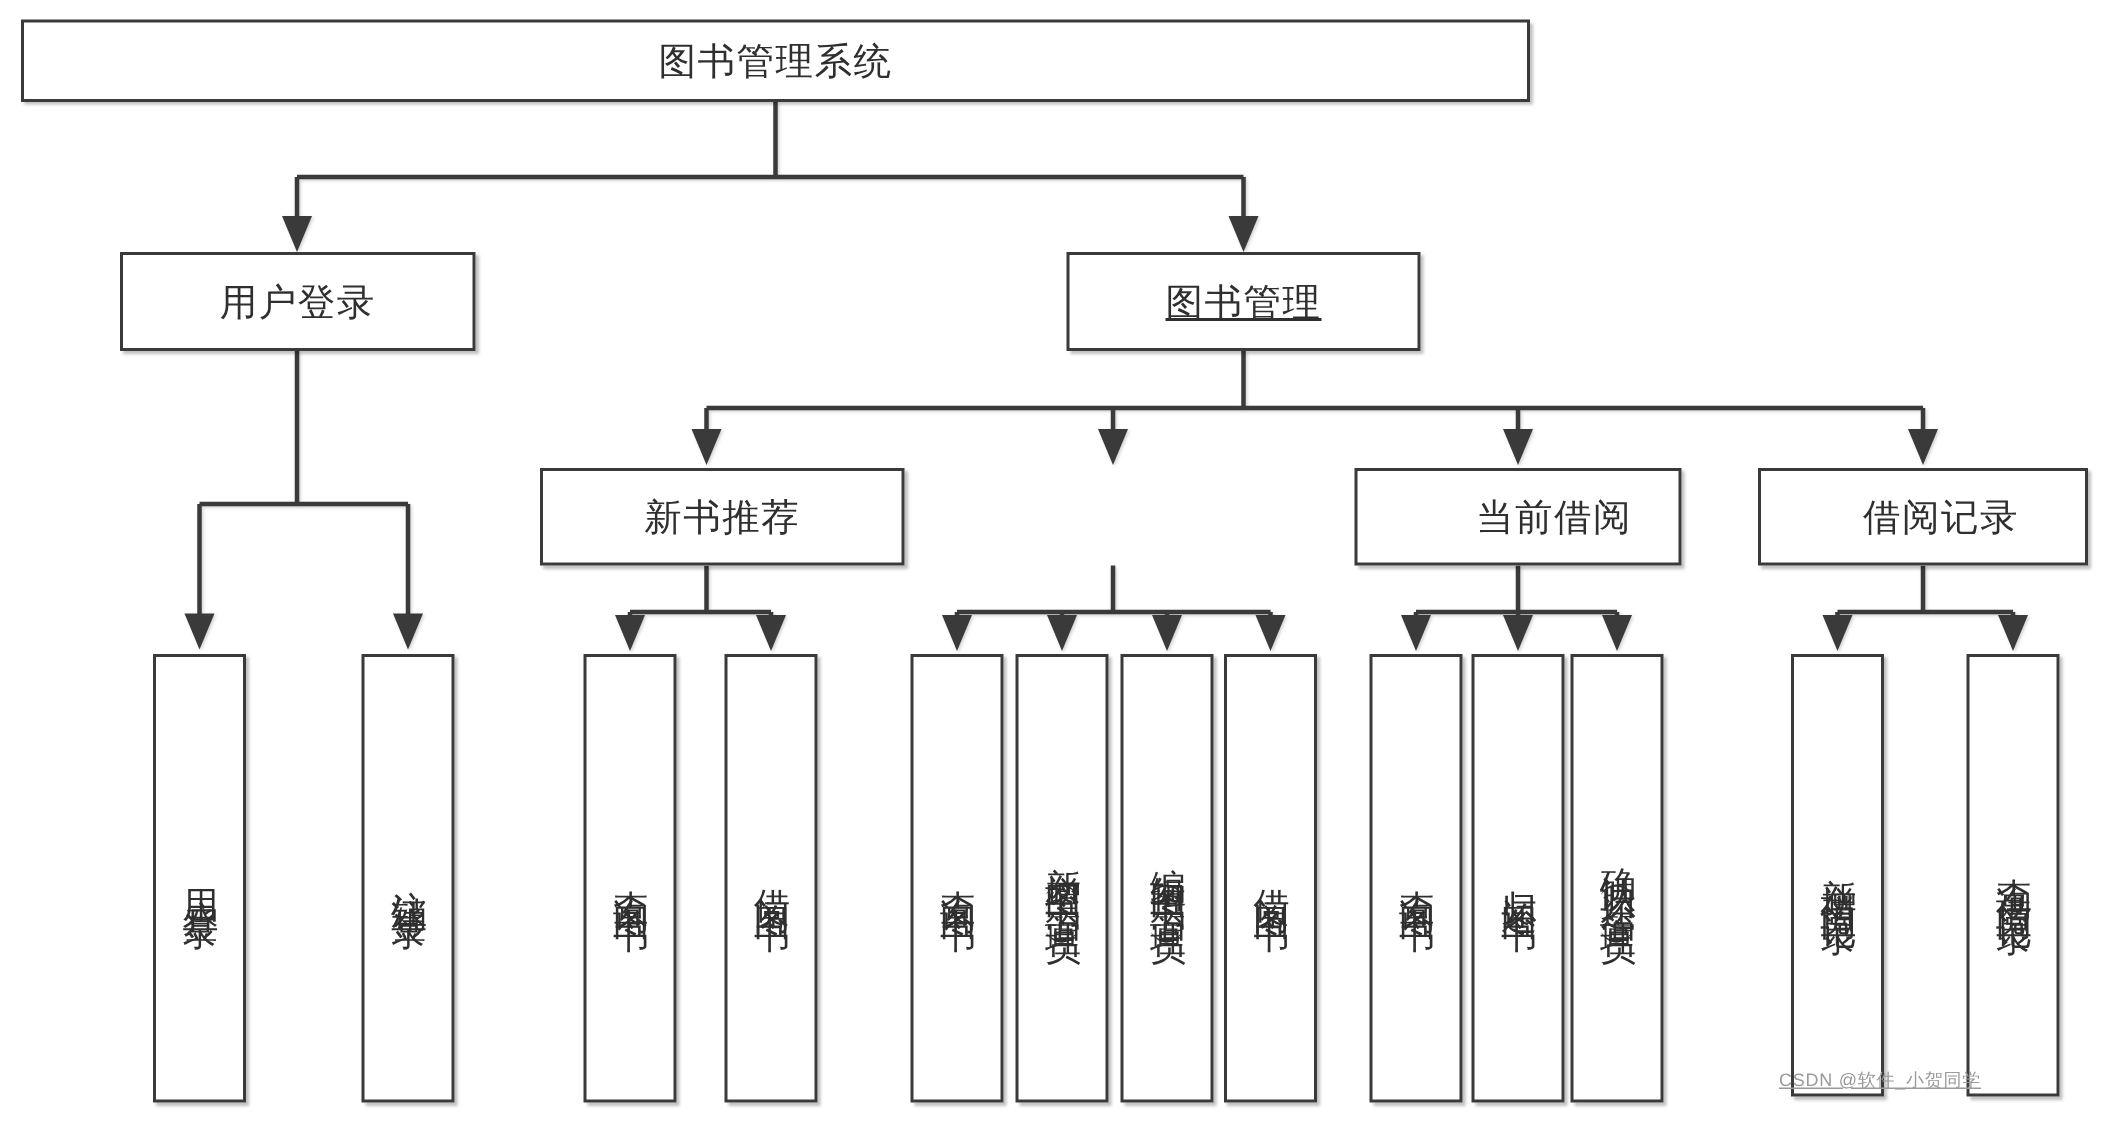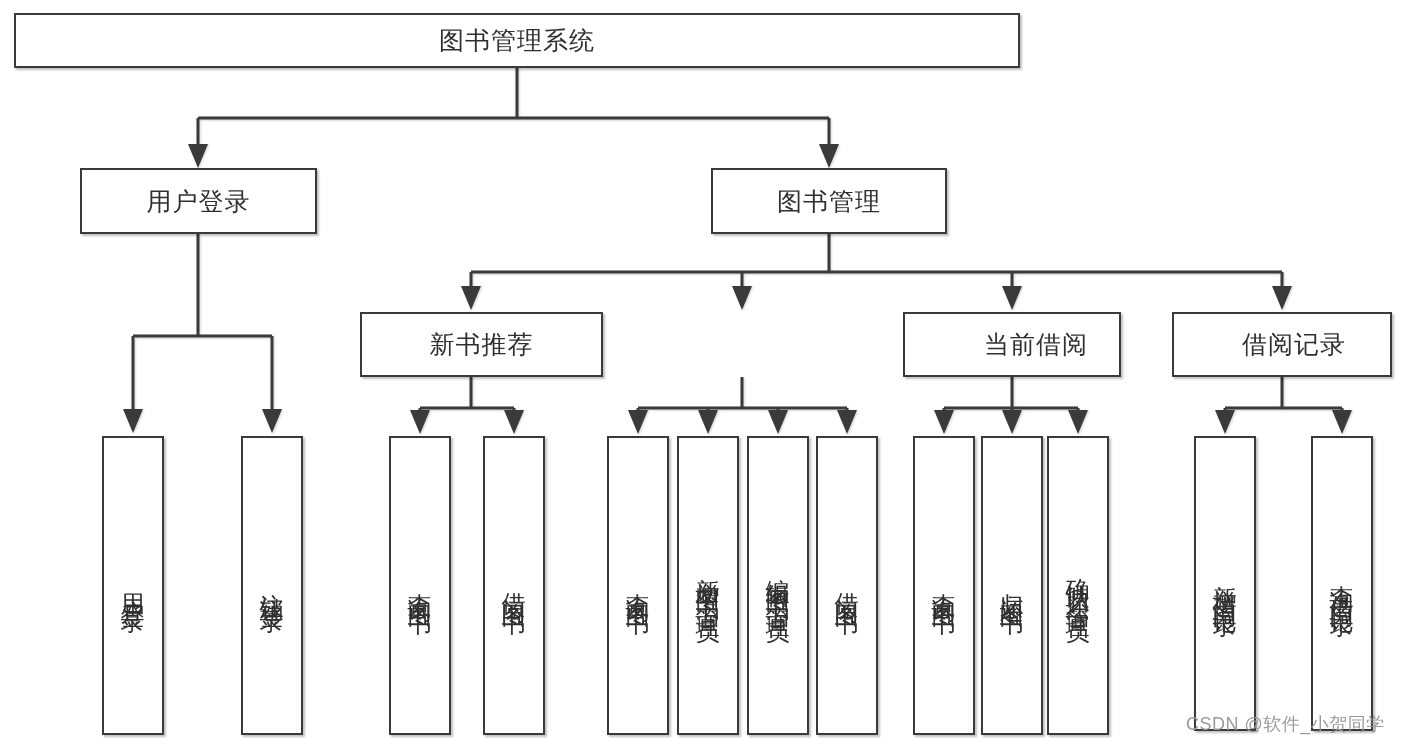--- a/index.html
+++ b/index.html
@@ -37,24 +37,25 @@
     text-orientation: mixed;
     font-size: 24px;
     line-height: 1.05;
     letter-spacing: 6px;
     white-space: nowrap;
   }
   .watermark {
     position: absolute;
     left: 1186px;
     top: 712px;
-    font-size: 18px;
+    font-size: 12px;
     letter-spacing: 0.5px;
     color: var(--watermark, #9a9a9a);
     white-space: nowrap;
+    text-decoration: underline;
   }
 </style>
 </head>
 <body>
 
 <div class="canvas">
 
   <svg class="connectors" width="1405" height="747" viewBox="0 0 1405 747">
     <g style="stroke: var(--line, #3a3a3a); stroke-width: 3; fill: none;">
 
@@ -121,21 +122,21 @@
     </g>
   </svg>
 
   <div class="node hnode" style="left:14px; top:13px; width:1006px; height:55px;">
     <span class="label">图书管理系统</span>
   </div>
 
   <div class="node hnode" style="left:80px; top:168px; width:237px; height:66px;">
     <span class="label">用户登录</span>
   </div>
-  <div class="node hnode" style="left:711px; top:168px; width:236px; height:66px;">
+  <div class="node hnode" style="left:711px; top:168px; width:236px; height:66px;text-decoration:underline;">
     <span class="label">图书管理</span>
   </div>
 
   <div class="node hnode" style="left:360px; top:312px; width:243px; height:65px;">
     <span class="label">新书推荐</span>
   </div>
   <div class="node hnode" style="left:903px; top:312px; width:218px; height:65px;padding-left:48px;">
     <span class="label">当前借阅</span>
   </div>
   <div class="node hnode" style="left:1172px; top:312px; width:220px; height:65px;padding-left:24px;">

